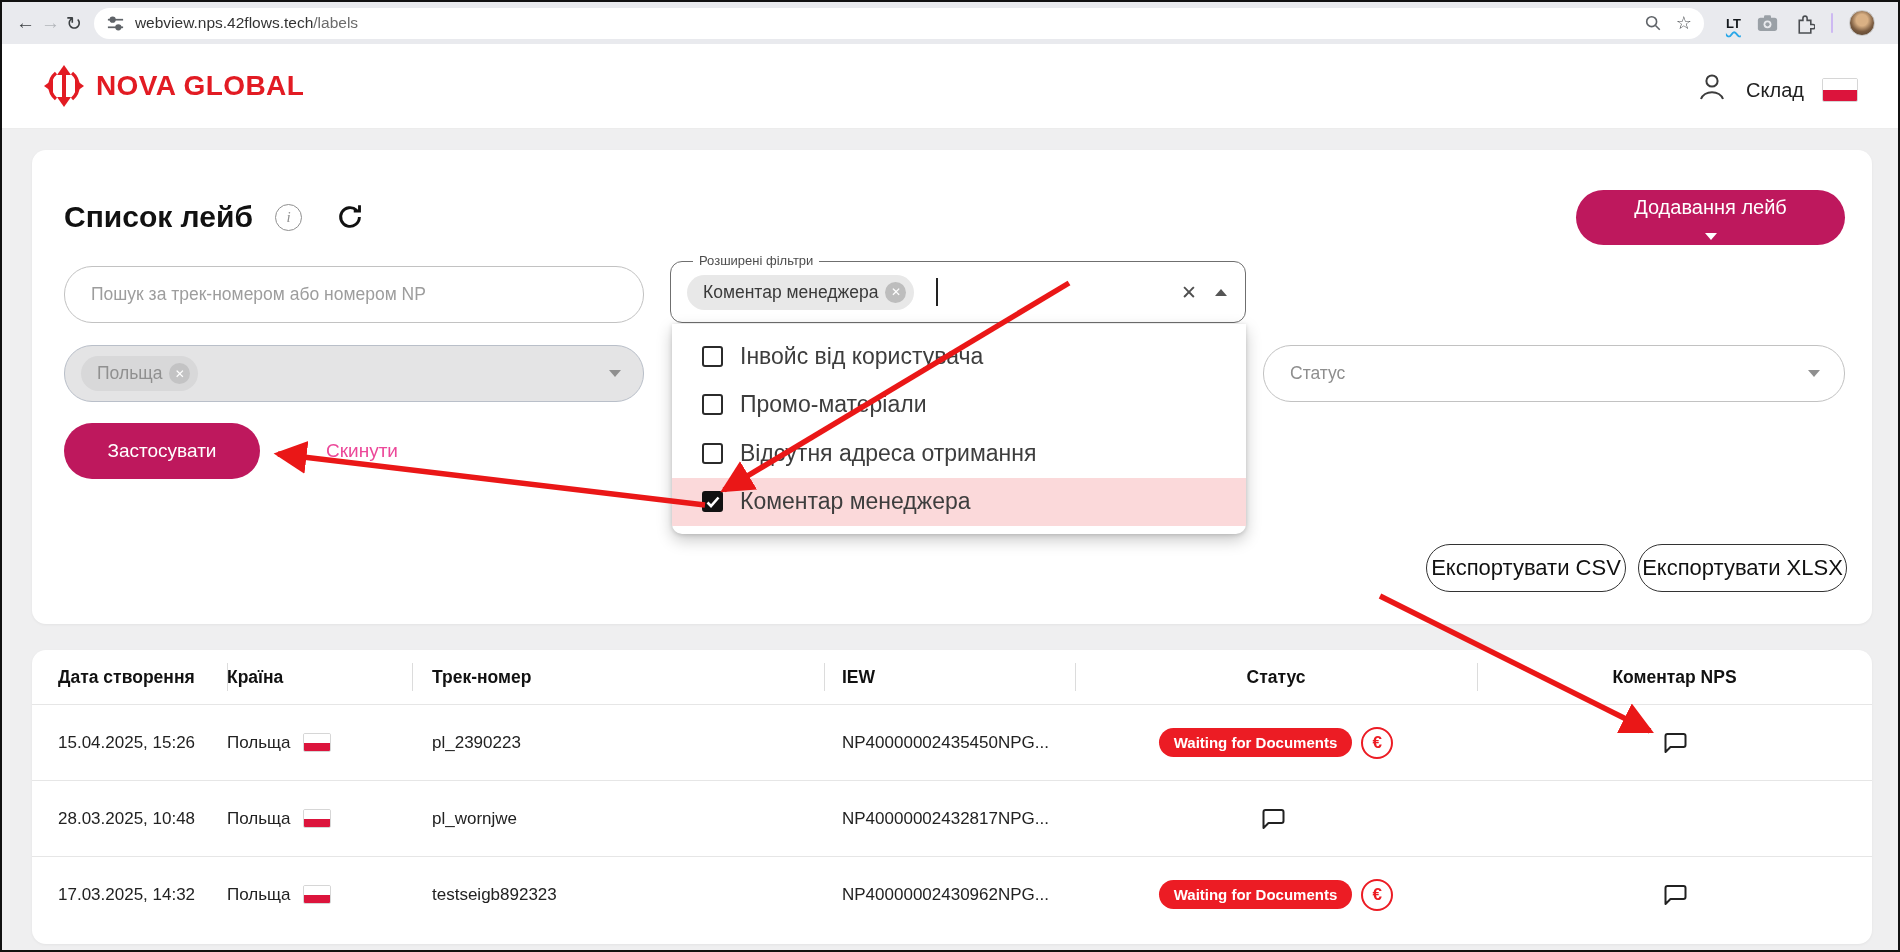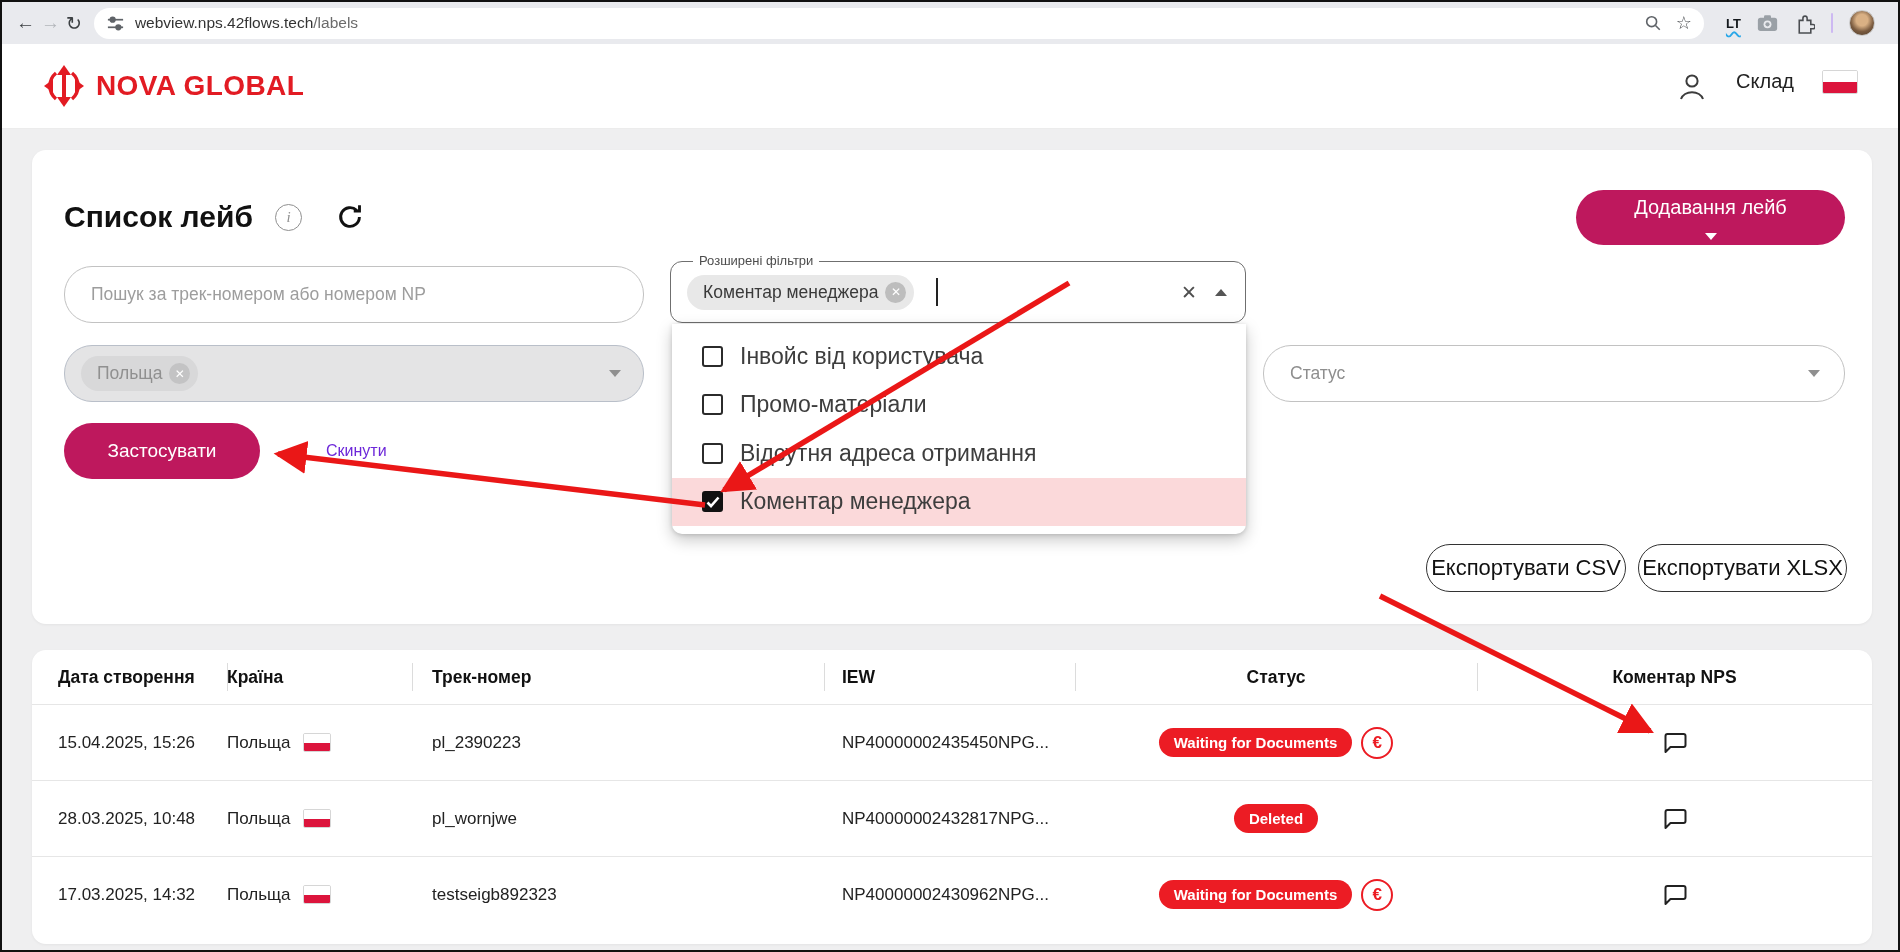--- a/index.html
+++ b/index.html
@@ -18,21 +18,21 @@
   .ext-zone { display:flex; align-items:center; gap:16px; margin-left:16px; }
   .lt-badge { font-size:13px; font-weight:bold; color:#15191d; text-decoration: underline wavy #2aa7e8 1.5px; text-underline-offset:3px; }
   .ext-sep { width:2px; height:20px; background:#cdb9f2; border-radius:1px; }
   .avatar { width:26px; height:26px; border-radius:50%; background:radial-gradient(circle at 50% 38%, #d9b084 0 30%, #7a5b40 60%, #4c3a2a); border:1px solid #c9c9c9; }
   .kebab { font-size:17px; color:#3c4043; letter-spacing:0; }
 
   
   .app-header { height:85px; background:#fff; display:flex; align-items:center; justify-content:space-between; padding:0 40px; border-bottom:1px solid #ececec; }
   .brand { display:flex; align-items:center; gap:10px; }
   .brand-name { font-size:28px; font-weight:800; color:#e21b23; letter-spacing:.4px; }
-  .user-zone { display:flex; align-items:flex-start; gap:28px; }
+  .user-zone { display:flex; align-items:flex-end; gap:18px; }
   .user-name { font-size:20px; color:#222; }
   .flag { width:36px; height:24px; border-radius:2px; overflow:hidden; border:1px solid #d6d6d6; display:inline-block; }
   .flag .w { height:50%; background:#fff; }
   .flag .r { height:50%; background:#dc143c; }
   .flag.small { width:28px; height:19px; }
 
   
   .card { background:#fff; border-radius:14px; box-shadow:0 1px 3px rgba(0,0,0,.05); }
   .filters-card { position:relative; margin:21px 30px 0; width:1840px; height:474px; }
   .table-card { position:relative; margin:26px 30px 0; width:1840px; height:294px; overflow:hidden; }
@@ -60,21 +60,21 @@
 
   .country-select { position:absolute; left:32px; top:195px; width:580px; height:57px; background:#e4e4e5; border:1px solid #b9bfc9; border-radius:28px; display:flex; align-items:center; padding:0 22px 0 16px; }
   .country-select .chip { background:#d8d8d9; color:#909090; }
   .country-select .chip-x { background:#c3c3c4; }
   .select-caret { margin-left:auto; }
 
   .status-select { position:absolute; left:1231px; top:195px; width:582px; height:57px; border:1px solid #c2c2c2; border-radius:28px; display:flex; align-items:center; padding:0 24px 0 26px; }
   .status-ph { font-size:17.5px; color:#8e8e8e; }
 
   .apply-btn { position:absolute; left:32px; top:273px; width:196px; height:56px; font-size:19px; }
-  .reset-btn { position:absolute; left:294px; top:273px; height:56px; display:flex; align-items:center; font-size:16px; color:#6d28d9; background:none; border:none; cursor:pointer; font-family:inherit; }
+  .reset-btn { position:absolute; left:294px; top:273px; height:56px; display:flex; align-items:center; font-size:19px; color:#ec4899; background:none; border:none; cursor:pointer; font-family:inherit; }
 
   .btn-outline { position:absolute; top:394px; height:48px; border:1.5px solid #333; border-radius:24px; background:#fff; font-size:22px; color:#111; display:flex; align-items:center; justify-content:center; cursor:pointer; font-family:inherit; }
   .export-csv { left:1394px; width:200px; }
   .export-xlsx { left:1606px; width:209px; }
 
   .dropdown { position:absolute; left:640px; top:174px; width:574px; background:#fff; border-radius:0 0 10px 10px; box-shadow:0 6px 16px rgba(0,0,0,.22), 0 1px 4px rgba(0,0,0,.15); padding:8px 0; z-index:40; }
   .dd-item { height:48.5px; display:flex; align-items:center; gap:17px; padding-left:30px; font-size:23px; color:#3d3d3d; cursor:pointer; }
   .dd-item.checked { background:#fbd9da; }
   .cb { width:21px; height:21px; border:2.2px solid #2b2b2b; border-radius:3px; flex:0 0 auto; display:flex; align-items:center; justify-content:center; background:#fff; }
   .dd-item.checked .cb { background:#111; border-color:#111; }
@@ -280,23 +280,20 @@
       <div class="c1">28.03.2025, 10:48</div>
       <div class="c2">
         <span>Польща</span>
         <span class="flag small">
             <span class="w" style="display:block"></span>
             <span class="r" style="display:block"></span>
           </span>
       </div>
       <div class="c3">pl_wornjwe</div>
       <div class="c4">NP40000002432817NPG...</div>
-      <div class="c5">
-        <span class="badge">Deleted</span>
-      </div>
       <div class="c6">
         <svg width="27" height="26" viewBox="0 0 26 26" fill="none" stroke="#212121" stroke-width="2" stroke-linejoin="round">
           <path d="M22 4 H6 a2 2 0 0 0 -2 2 v16 l5 -5 h13 a2 2 0 0 0 2 -2 V6 a2 2 0 0 0 -2 -2 z"></path>
         </svg>
       </div>
     </div>
 
     <div class="trow">
       <div class="c1">17.03.2025, 14:32</div>
       <div class="c2">

